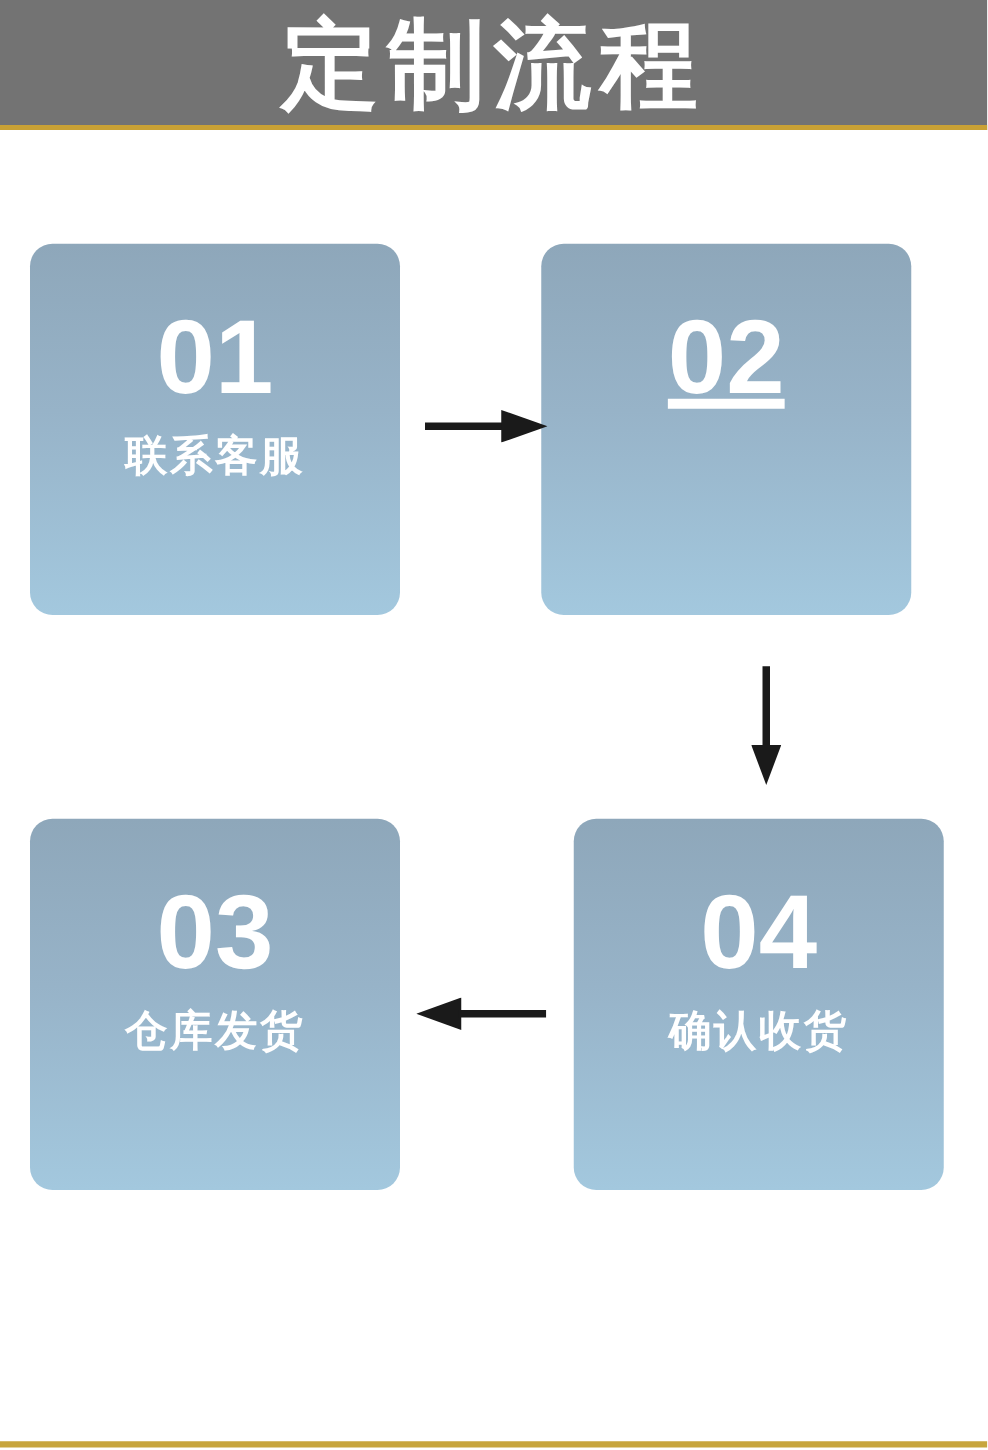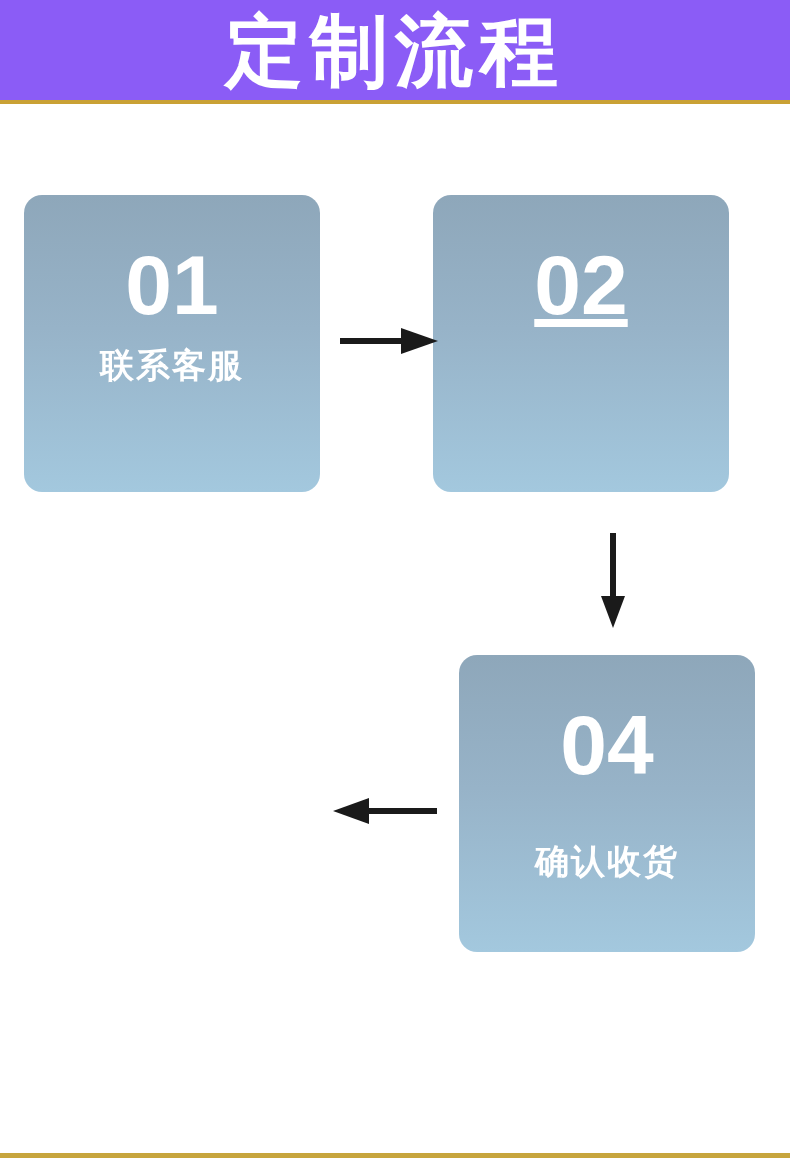--- a/index.html
+++ b/index.html
@@ -14,21 +14,21 @@
     overflow: hidden;
     margin: 0 auto;
   }
 
   
   .banner {
     position: absolute;
     left: 0; top: 0;
     width: 100%;
     height: 104px;
-    background: #8b5cf6;
+    background: #737373;
     border-bottom: 4px solid #c9a135;
     display: flex;
     align-items: center;
     justify-content: center;
   }
   .banner h1 {
     color: #ffffff;
     font-size: 78px;
     font-weight: bold;
     letter-spacing: 7px;
@@ -59,21 +59,21 @@
     font-size: 34px;
     font-weight: bold;
     letter-spacing: 2px;
     margin-top: 20px;
     line-height: 1.1;
     white-space: nowrap;
   }
   .card-1 { left: 24px;  top: 195px; }
   .card-2 { left: 433px; top: 195px; text-decoration: underline; }
   .card-3 { left: 24px;  top: 655px; }
-  .card-4 { left: 459px; top: 655px; gap: 36px; }
+  .card-4 { left: 459px; top: 655px; }
 
   
   .arrow { position: absolute; display: block; }
   .arrow-right { left: 332px; top: 328px; }
   .arrow-down  { left: 601px; top: 531px; }
   .arrow-left  { left: 333px; top: 798px; }
   .arrow svg { display: block; }
 
   
   .footer-line {
@@ -96,20 +96,24 @@
 
   <div class="card card-1">
     <div class="step-number">01</div>
     <div class="step-label">联系客服</div>
   </div>
 
   <div class="card card-2">
     <div class="step-number">02</div>
   </div>
 
+  <div class="card card-3">
+    <div class="step-number">03</div>
+    <div class="step-label">仓库发货</div>
+  </div>
 
   <div class="card card-4">
     <div class="step-number">04</div>
     <div class="step-label">确认收货</div>
   </div>
 
   <span class="arrow arrow-right">
     <svg width="106" height="26" viewBox="0 0 106 26" xmlns="http://www.w3.org/2000/svg">
       <rect x="8" y="10" width="63" height="6" fill="#1a1a1a"></rect>
       <polygon points="69,0 69,26 106,13" fill="#1a1a1a"></polygon>

